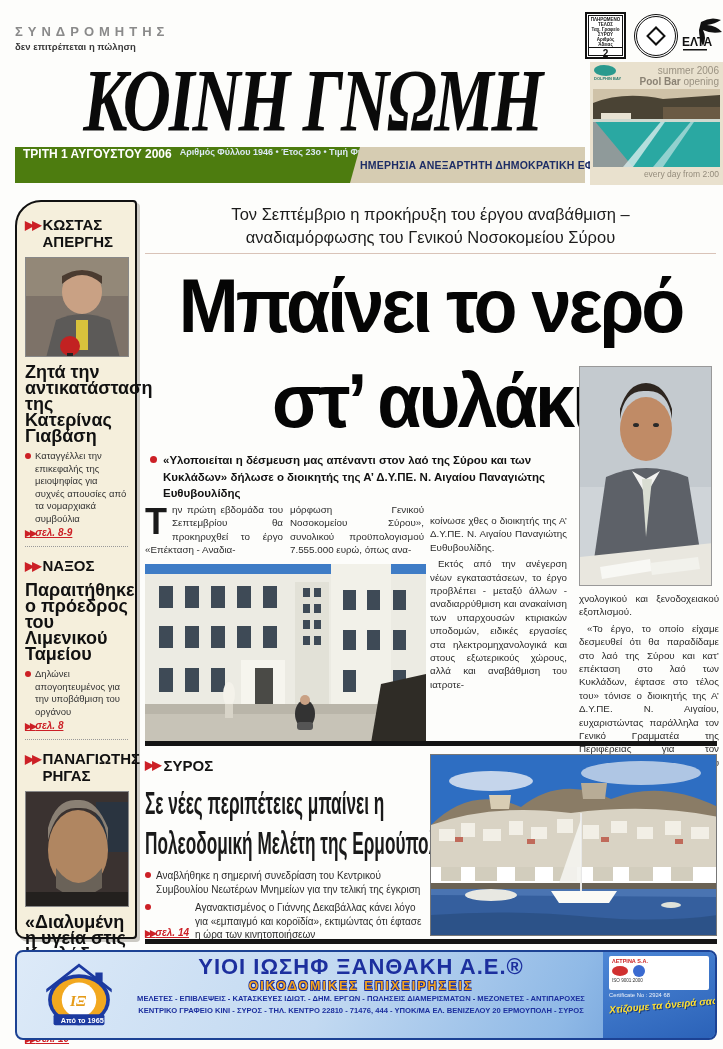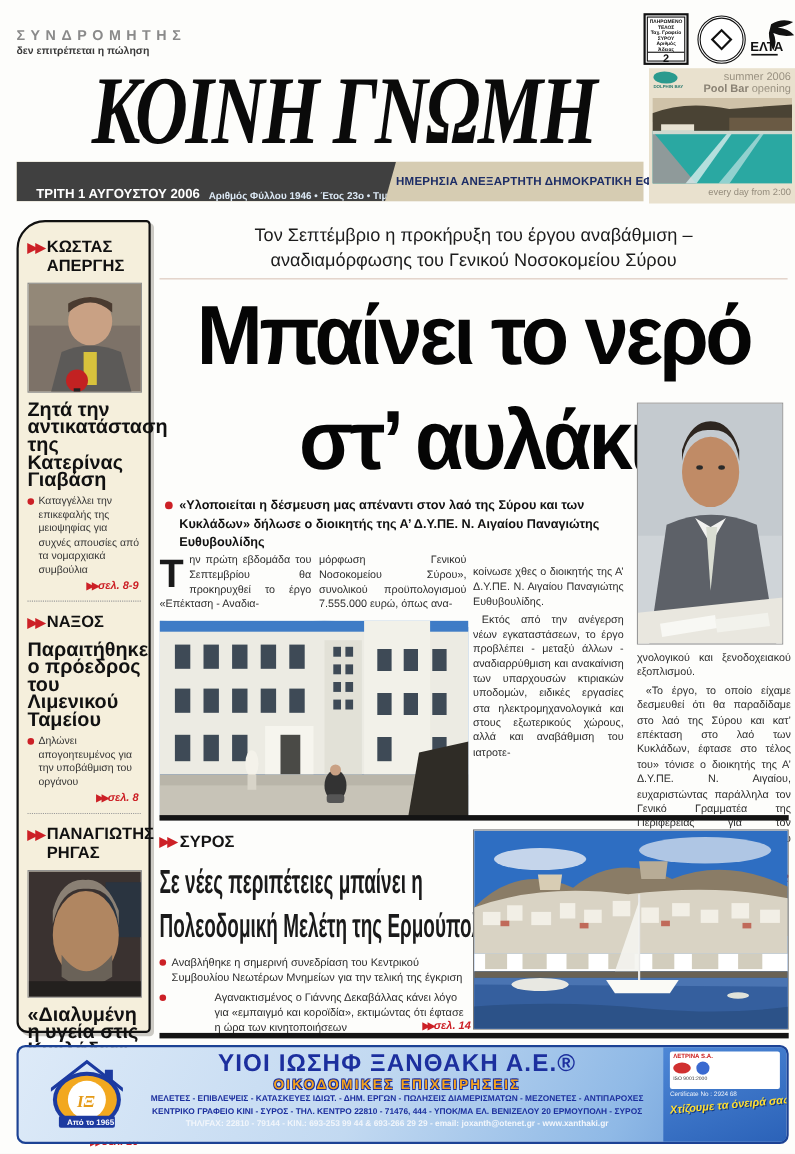--- a/index.html
+++ b/index.html
@@ -28,22 +28,22 @@
 
   .masthead {
     left:18px; top:50px; width:566px; height:100px;
     font-family:"Liberation Serif", serif; font-weight:bold; font-style:italic;
     font-size:64px; letter-spacing:-2px; color:#0a0a0a; text-align:center;
     transform:scale(1.04,1.38); transform-origin:left top; white-space:nowrap;
   }
 
   .datebar { left:15px; top:147px; width:570px; height:36px; background:#d6ccb2; display:flex; }
   .datebar .blue {
-    width:345px; height:100%; background:#404040; color:#fff;
-    display:flex; align-items:flex-end; padding:0 10px 0 18px; gap:8px;
+    width:345px; height:100%; background:#4d7c0f; color:#fff;
+    display:flex; align-items:flex-start; padding:0 10px 0 8px; gap:8px;
     clip-path:polygon(0 0,100% 0,calc(100% - 10px) 100%,0 100%);
   }
   .datebar .date { font-size:12px; font-weight:bold; white-space:nowrap; }
   .datebar .issue { font-size:9px; font-weight:bold; color:#dce9f5; white-space:nowrap; }
   .datebar .tag {
     flex:1; display:flex; align-items:center; justify-content:center;
     color:#1d2d66; font-size:10.5px; font-weight:bold; letter-spacing:0.2px; white-space:nowrap;
   }
 
   
@@ -66,21 +66,21 @@
     padding:14px 7px 8px 8px;
   }
   .side-label { display:flex; gap:3px; font-size:15px; font-weight:bold; color:#111; line-height:17px; margin-bottom:7px; }
   .side-label .chev { color:#cc2026; font-size:12px; letter-spacing:-2px; padding-top:1px; }
   .side-photo { width:104px; height:100px; margin:2px 0 7px 0; border:1px solid #888; }
   .side-photo svg { display:block; }
   .side-head { font-size:18px; font-weight:bold; color:#111; line-height:16px; margin-bottom:6px; }
   .side-bullet { display:flex; gap:4px; margin-bottom:2px; }
   .side-bullet .dot { width:6px; height:6px; border-radius:50%; background:#cc2026; flex:none; margin-top:3px; }
   .side-bullet .bt { font-size:9.5px; line-height:12.5px; color:#333; }
-  .pageref { text-align:right; color:#cc2026; font-size:10px; font-style:italic; font-weight:bold; margin:2px 2px 0 0; }
+  .pageref { text-align:left; color:#cc2026; font-size:10px; font-style:italic; font-weight:bold; margin:2px 2px 0 0;text-decoration:underline; }
   .pageref .chev { font-style:normal; letter-spacing:-2px; font-size:9px; }
   .side-div { border-top:1px dotted #999; margin:8px 0 10px 0; }
 
   
   .kicker { left:145px; top:203px; width:571px; text-align:center; font-size:16.5px; line-height:23px; color:#1c1c1c; }
   .kicker-rule { left:145px; top:253px; width:571px; height:1px; background:#d9c3b8; }
   .headline { left:145px; width:571px; text-align:center; font-weight:bold; color:#050505; font-size:72px; letter-spacing:-3px; line-height:92px; transform:scaleY(1.06); transform-origin:center top; }
   .h1a { top:257px; } .h1b { top:352px; }
   .subhead { left:150px; top:452px; width:428px; display:flex; gap:6px; }
   .subhead .dot { width:7px; height:7px; background:#cc2026; border-radius:50%; flex:none; margin-top:4px; }
@@ -447,21 +447,20 @@
         <text x="34" y="49" font-size="17" font-style="italic" font-weight="bold" font-family="Liberation Serif, serif" fill="#e59b18">ΙΞ</text>
         <rect x="16" y="58" width="56" height="12" rx="2" fill="#1c3aa0"></rect>
         <text x="24" y="67" font-size="8" font-weight="bold" font-family="Liberation Sans, sans-serif" fill="#ffffff">Από το 1965</text>
       </svg>
     </div>
     <div class="ad-center">
       <div class="ad-title">ΥΙΟΙ ΙΩΣΗΦ ΞΑΝΘΑΚΗ Α.Ε.®</div>
       <div class="ad-sub">ΟΙΚΟΔΟΜΙΚΕΣ ΕΠΙΧΕΙΡΗΣΕΙΣ</div>
       <div class="ad-line">ΜΕΛΕΤΕΣ - ΕΠΙΒΛΕΨΕΙΣ - ΚΑΤΑΣΚΕΥΕΣ ΙΔΙΩΤ. - ΔΗΜ. ΕΡΓΩΝ - ΠΩΛΗΣΕΙΣ ΔΙΑΜΕΡΙΣΜΑΤΩΝ - ΜΕΖΟΝΕΤΕΣ - ΑΝΤΙΠΑΡΟΧΕΣ</div>
       <div class="ad-line">ΚΕΝΤΡΙΚΟ ΓΡΑΦΕΙΟ ΚΙΝΙ - ΣΥΡΟΣ - ΤΗΛ. ΚΕΝΤΡΟ 22810 - 71476, 444 - ΥΠΟΚ/ΜΑ ΕΛ. ΒΕΝΙΖΕΛΟΥ 20 ΕΡΜΟΥΠΟΛΗ - ΣΥΡΟΣ</div>
-      <div class="ad-line white">ΤΗΛ/FAX: 22810 - 79144 - ΚΙΝ.: 693-253 99 44 &amp; 693-266 29 29 - email: joxanth@otenet.gr - www.xanthaki.gr</div>
     </div>
     <div class="ad-right">
       <div class="cert-box">
         <div class="cert-brand">ΛΕΤΡΙΝΑ S.A.</div>
         <div class="cert-logos">
             <span class="red"></span>
             <span class="blue"></span>
           </div>
         <div class="cert-iso">ISO 9001:2000</div>
       </div>

